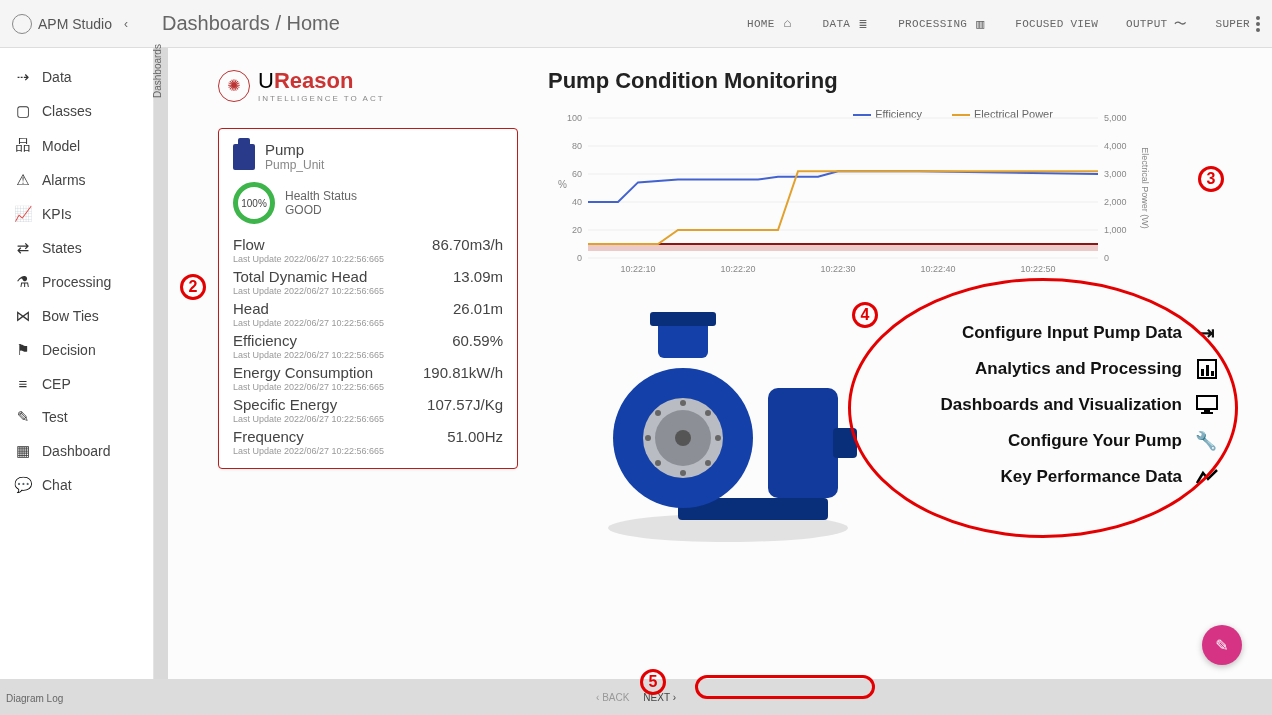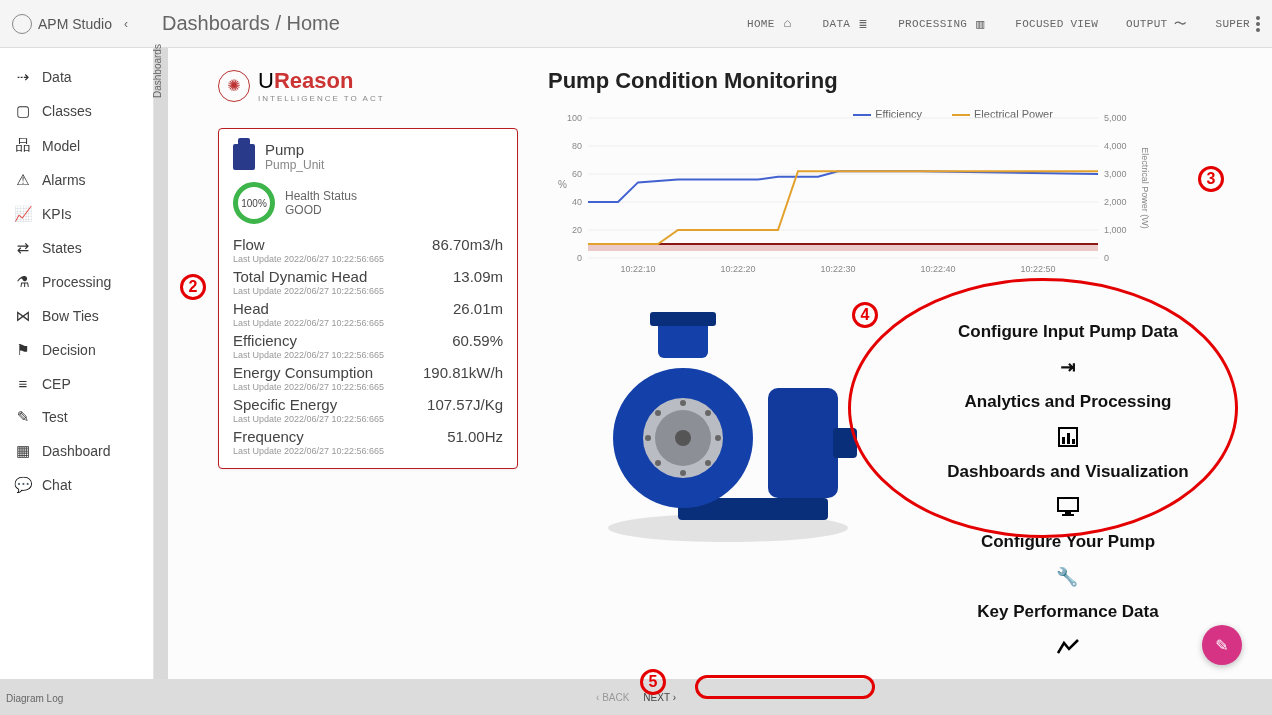--- a/index.html
+++ b/index.html
@@ -39,21 +39,21 @@
   .gauge{width:42px;height:42px;border:5px solid #3db54a;border-radius:50%;display:flex;align-items:center;justify-content:center;font-size:10px;color:#444;}
   .health-txt{font-size:12px;color:#666;}
   .metric{margin-bottom:4px;}
   .metric-row{display:flex;justify-content:space-between;font-size:15px;color:#444;}
   .metric-ts{font-size:9px;color:#999;margin-top:1px;}
   svg.chart{position:absolute;left:380px;top:60px;}
   .legend{position:absolute;left:600px;top:60px;width:370px;display:flex;justify-content:center;gap:30px;font-size:11px;color:#666;}
   .legend-sw{width:18px;height:2px;display:inline-block;vertical-align:middle;margin-right:4px;}
   .pump-img{position:absolute;left:400px;top:260px;width:300px;height:240px;}
   .links{position:absolute;right:54px;top:260px;width:300px;}
-  .link-row{display:flex;justify-content:flex-end;align-items:center;gap:14px;font-size:17px;font-weight:bold;color:#111;margin:14px 0;cursor:pointer;flex-direction:column;}
+  .link-row{display:flex;justify-content:flex-end;align-items:center;gap:14px;font-size:17px;font-weight:bold;color:#111;margin:14px 0;cursor:pointer;}
   .link-ico{width:22px;height:22px;display:inline-flex;align-items:center;justify-content:center;font-size:18px;}
   .pager{position:absolute;bottom:0;left:0;right:0;height:36px;background:#dcdcdc;display:flex;align-items:center;}
   .diag-log{font-size:10px;color:#666;padding-left:6px;padding-top:3px;width:170px;}
   .pager-center{position:absolute;left:50%;transform:translateX(-50%);display:flex;gap:4px;font-size:10px;color:#888;}
   .pager-dot{width:6px;height:6px;border-radius:50%;background:#bbb;}
   .pager-dot.active{background:#4262d0;}
   .pager-btn{cursor:pointer;color:#999;padding:0 3px;}
   .pager-btn.enabled{color:#444;}
   .fab{position:absolute;right:30px;bottom:30px;width:40px;height:40px;background:#d63384;border-radius:50%;box-shadow:0 2px 6px rgba(0,0,0,.25);display:flex;align-items:center;justify-content:center;color:#fff;font-size:16px;cursor:pointer;}
   .anno{position:absolute;border:3px solid #e40000;pointer-events:none;}

